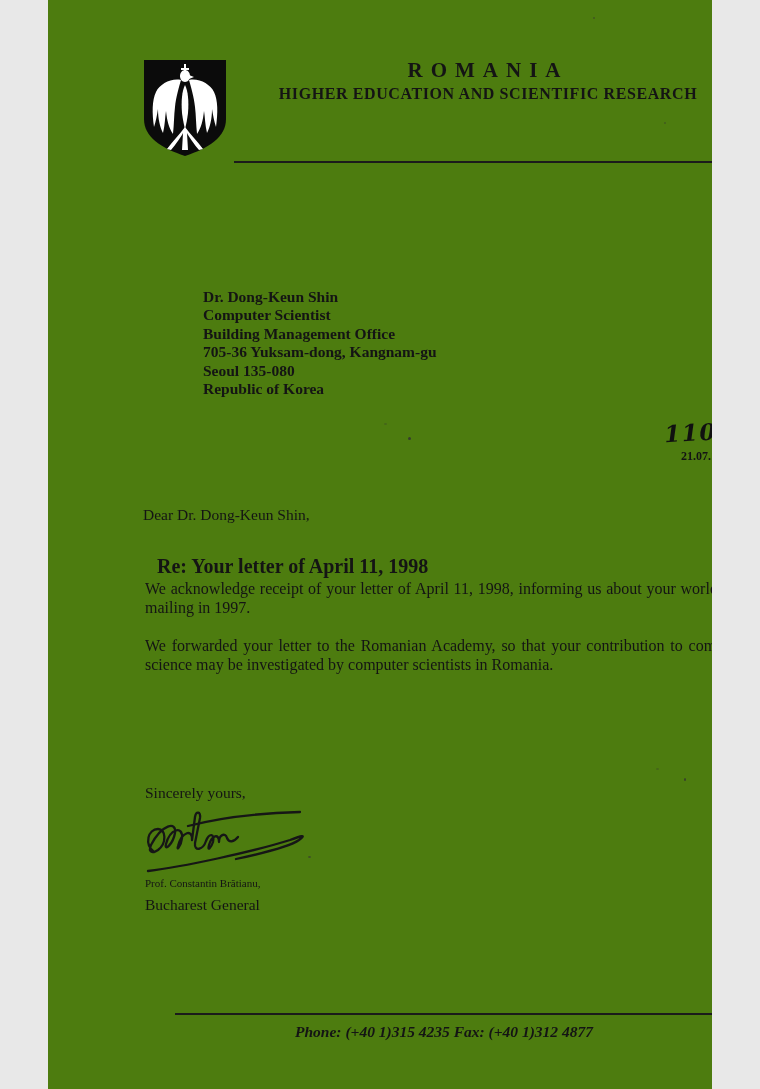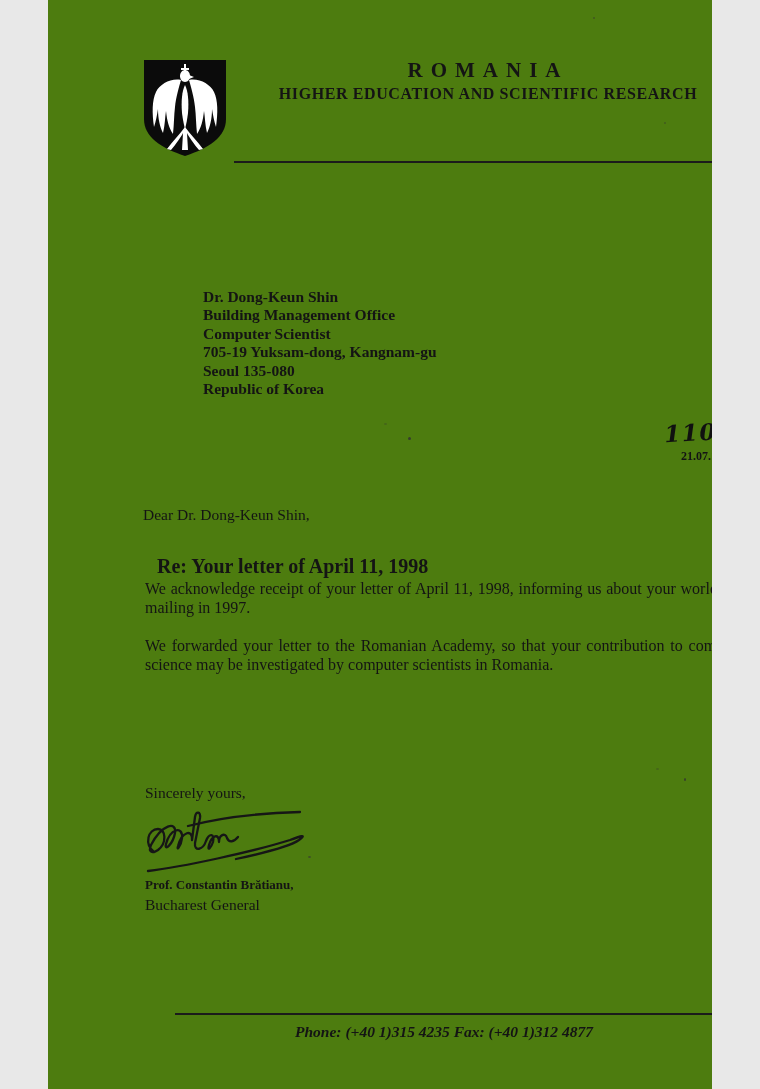--- a/index.html
+++ b/index.html
@@ -33,21 +33,21 @@
   .ref-date { position: absolute; left: 610px; top: 449px; width: 100px; text-align: center; font-weight: bold; font-size: 12px; }
   
   .salutation { position: absolute; left: 95px; top: 506px; font-size: 15.5px; margin: 0; }
   .subject    { position: absolute; left: 97px; top: 543px; font-size: 20px; font-weight: bold; margin: 12px; }
   .para       { position: absolute; left: 97px; width: 604px; font-size: 16px; line-height: 18.8px; text-align: justify; margin: 0; }
   .para-1 { top: 580px; }
   .para-2 { top: 637px; }
   
   .closing      { position: absolute; left: 97px; top: 784px; font-size: 15.5px; }
   .signature    { position: absolute; left: 92px; top: 800px; width: 182px; height: 78px; }
-  .signer-name  { position: absolute; left: 97px; top: 877px; font-size: 13px; font-weight: bold; }
+  .signer-name  { position: absolute; left: 97px; top: 877px; font-size: 11px; font-weight: normal; }
   .signer-title { position: absolute; left: 97px; top: 896px; font-size: 15.5px; }
   
   .footer-rule { position: absolute; left: 127px; top: 1013px; width: 538px; height: 2px; background: #1b1b1b; }
   .footer-text { position: absolute; left: 127px; top: 1022px; width: 538px; text-align: center;
                  font-weight: bold; font-style: italic; font-size: 15.5px; line-height: 20px; }
   
   .speck { position: absolute; border-radius: 50%; background: #333; }
   .sp1 { left: 545px; top: 17px;  width: 2px; height: 2px; opacity: .5;  }
   .sp2 { left: 616px; top: 122px; width: 2px; height: 2px; opacity: .45; }
   .sp3 { left: 336px; top: 423px; width: 3px; height: 2px; opacity: .3;  }
@@ -75,23 +75,23 @@
   </svg>
 
   <div class="letterhead">
     <div class="h-country">ROMANIA</div>
     <div class="h-dir2">HIGHER EDUCATION AND SCIENTIFIC RESEARCH</div>
   </div>
   <div class="header-rule"></div>
 
   <div class="recipient">
     <div>Dr. Dong-Keun Shin</div>
+    <div>Computer Scientist</div>
     <div>Building Management Office</div>
-    <div>Computer Scientist</div>
-    <div>705-19 Yuksam-dong, Kangnam-gu</div>
+    <div>705-36 Yuksam-dong, Kangnam-gu</div>
     <div>Seoul 135-080</div>
     <div>Republic of Korea</div>
   </div>
 
   <div class="ref-number">11096</div>
   <div class="ref-date">21.07.1998</div>
 
   <p class="salutation">Dear Dr. Dong-Keun Shin,</p>
   <p class="subject">Re: Your letter of April 11, 1998</p>
   <p class="para para-1">We acknowledge receipt of your letter of April 11, 1998, informing us about your worldwide mailing in 1997.</p>

